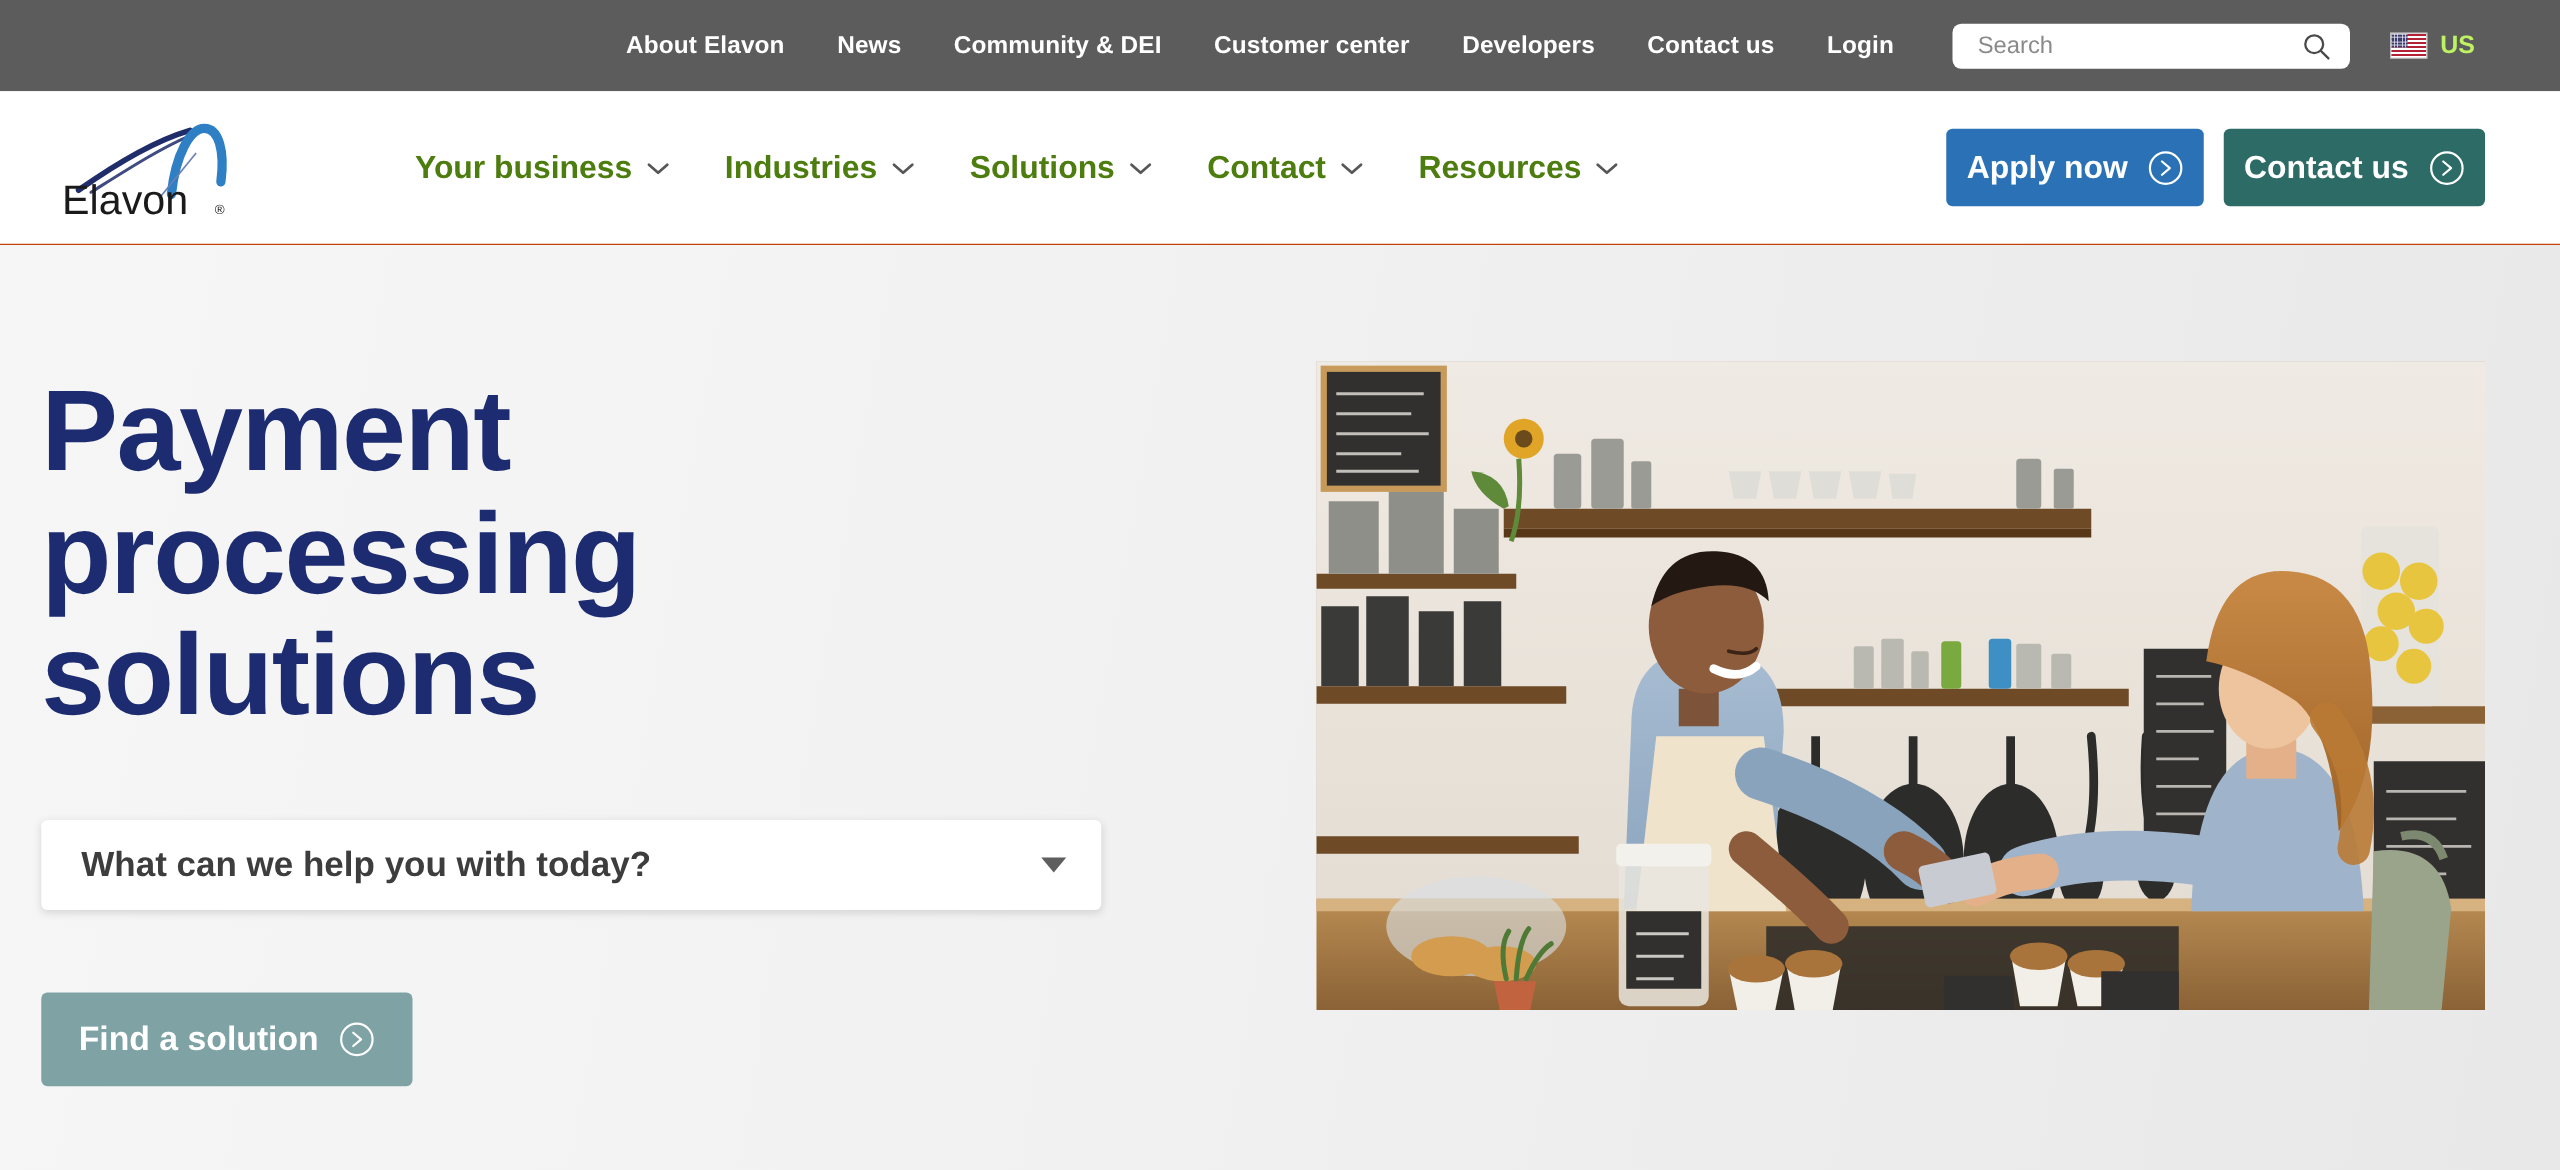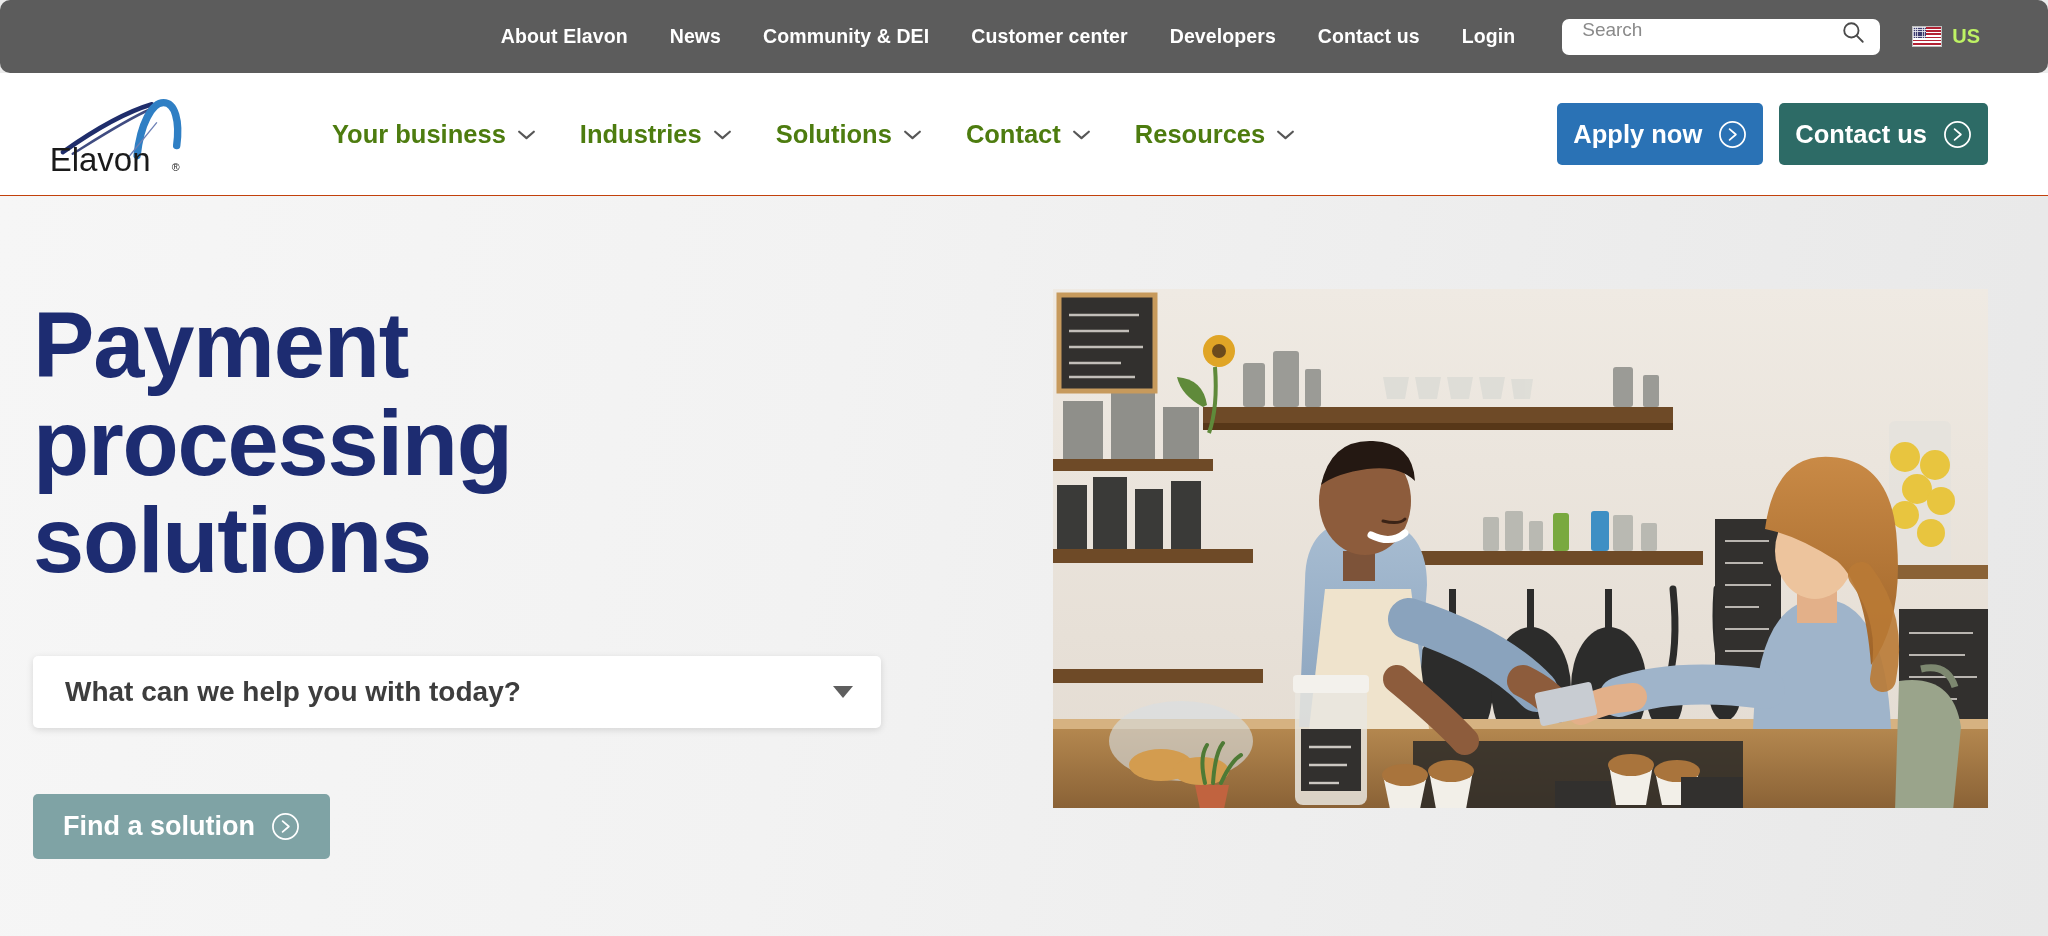--- a/index.html
+++ b/index.html
@@ -13,41 +13,40 @@
 
   
   .utility-bar{
     height:73px;
     background:#5c5c5c;
     display:flex;
     align-items:center;
     justify-content:flex-end;
     padding:0 68px 0 0;
     gap:0;
-    border-radius:10px;
   }
   .util-nav{ display:flex; align-items:center; gap:0; }
   .util-link{
     color:#ffffff;
     font-size:19.5px;
     font-weight:700;
     text-decoration:none;
     white-space:nowrap;
     padding:0 21px;
     letter-spacing:.1px;
     cursor:pointer;
   }
   .search-wrap{
     margin-left:26px;
     width:318px;
     height:36px;
     background:#fff;
     border-radius:7px;
     display:flex;
-    align-items:flex-start;
+    align-items:center;
     padding:0 14px 0 20px;
     position:relative;
     gap:12px;
   }
   .search-input{
     border:0; outline:0; flex:1;
     font-family:"Liberation Sans", sans-serif;
     font-size:19px;
     color:#444;
     background:transparent;
@@ -173,21 +172,21 @@
   .caret{
     width:0; height:0;
     border-left:10px solid transparent;
     border-right:10px solid transparent;
     border-top:12px solid #5e5e5e;
     flex:0 0 20px;
   }
   .hero-cta{
     margin-top:66px;
     background:#7fa3a5;
-    height:65px;
+    height:75px;
     padding:0 30px;
     border-radius:5px;
     font-size:27px;
   }
   .hero-right{
     flex:1;
     display:flex;
     justify-content:flex-end;
     padding-top:-0;
   }

